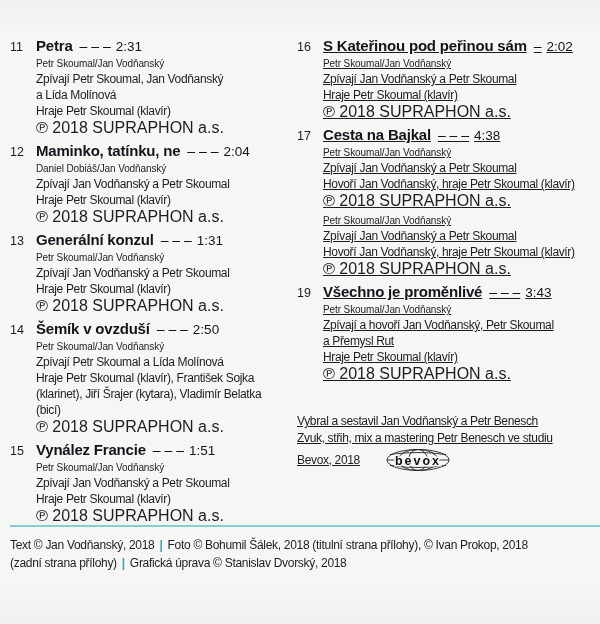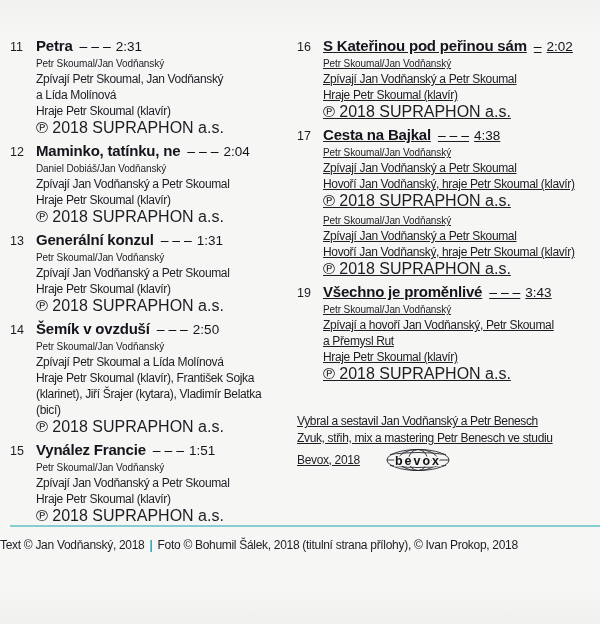--- a/index.html
+++ b/index.html
@@ -80,20 +80,21 @@
     width: 600px;
   }
   .footer-rule {
     border: none;
     height: 2px;
     background: #85ccd3;
     margin: 0 0 9px 10px;
     width: 590px;
   }
   .footer-line {
+    padding-left: 10px;
     font-size: 12px;
     letter-spacing: -0.3px;
     line-height: 18px;
     white-space: pre;
     color: #1d1d24;
   }
   .sep {
     color: #2fa9b5;
     font-weight: bold;
     margin: 0 5px;
@@ -237,13 +238,14 @@
         </svg>
       </div>
     </div>
   </div>
 
 </div>
 
 <div class="footer">
   <hr class="footer-rule">
   <div class="footer-line"><span>Text © Jan Vodňanský, 2018</span><span class="sep">|</span><span>Foto © Bohumil Šálek, 2018 (titulní strana přílohy), © Ivan Prokop, 2018</span></div>
+  <div class="footer-line"><span>(zadní strana přílohy)</span><span class="sep">|</span><span>Grafická úprava © Stanislav Dvorský, 2018</span></div>
 </div>
 
 </body></html>

